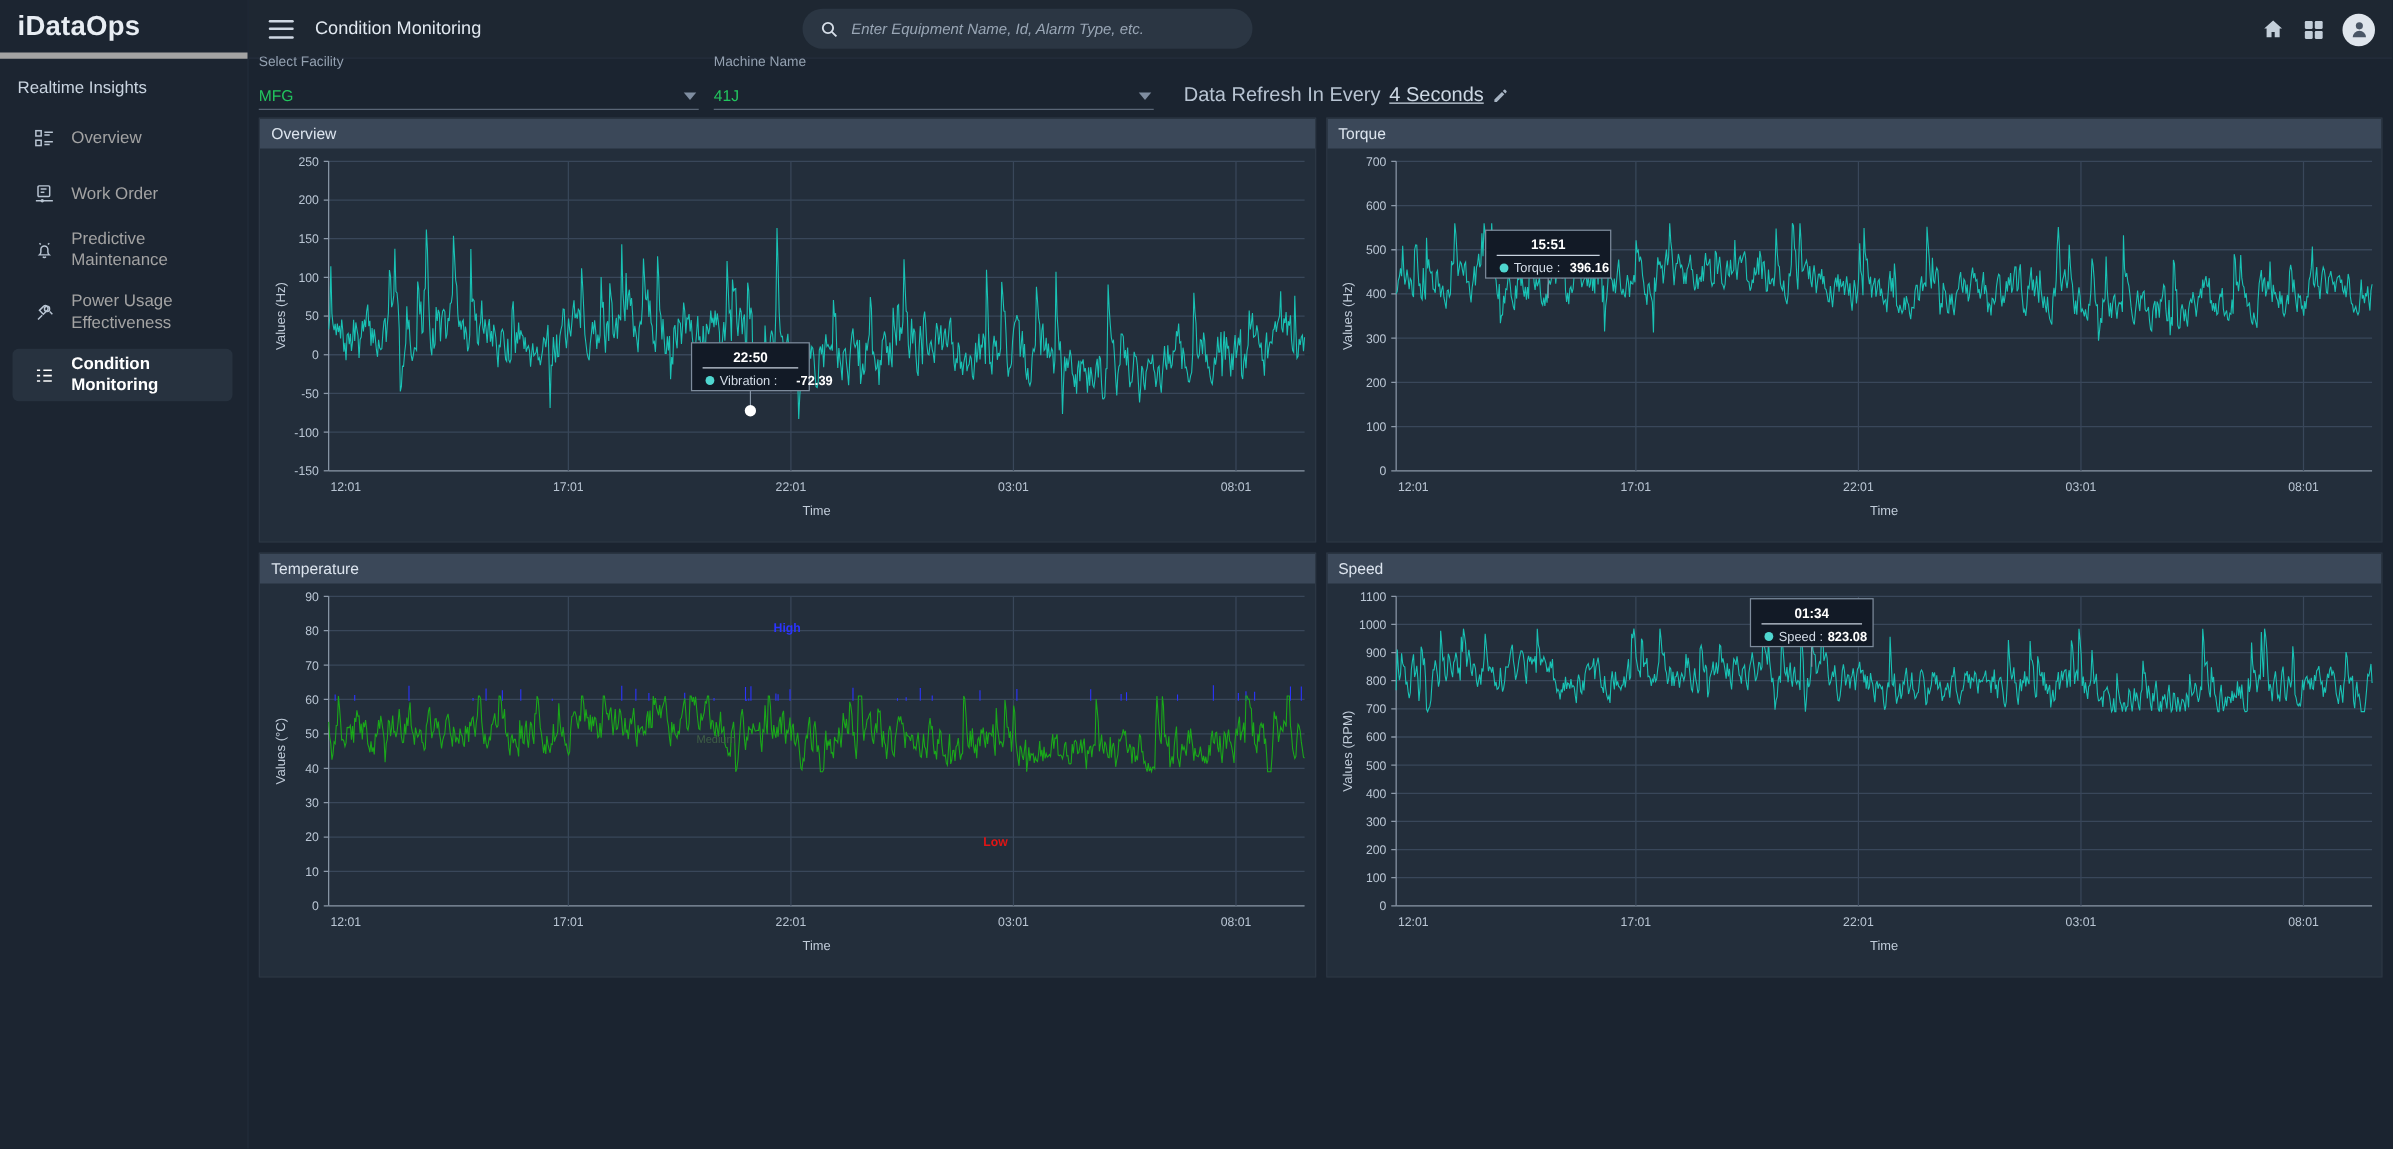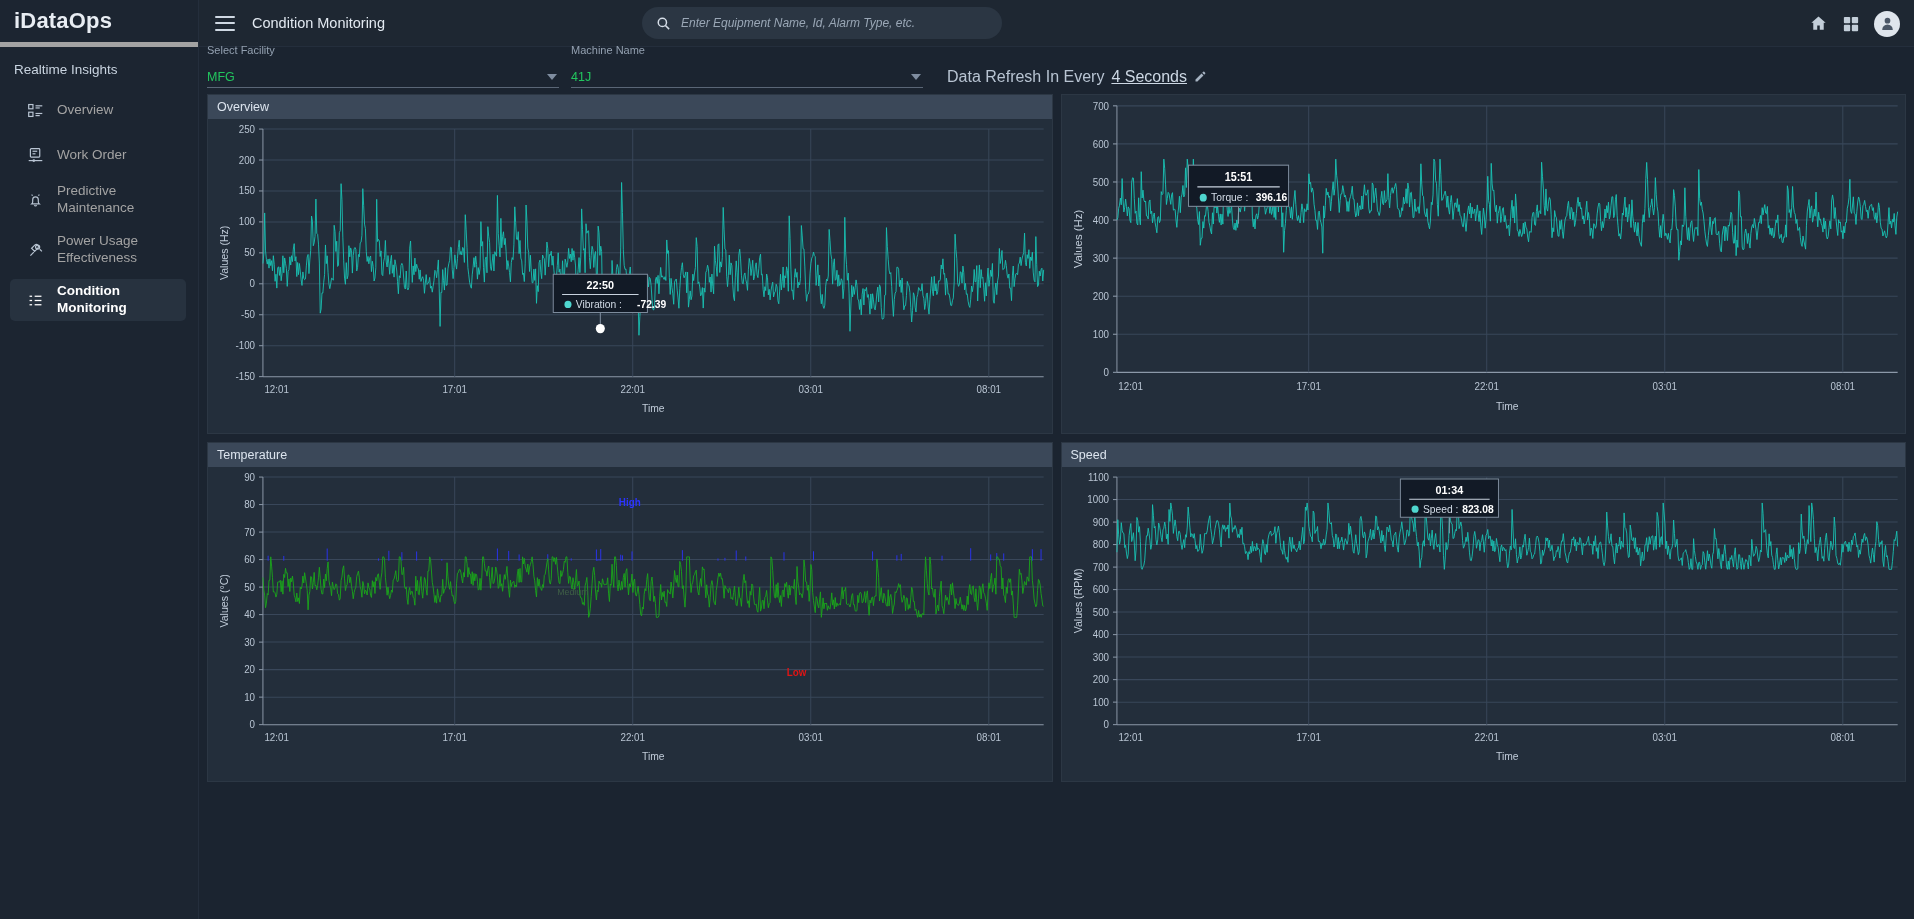--- a/index.html
+++ b/index.html
@@ -406,20 +406,21 @@
                 <circle cx="367" cy="184.26985" r="3.6" fill="#4fd6cf"></circle>
                 <text x="375" y="187.76985" class="tt-label">Vibration : </text>
                 <text x="437.4" y="187.76985" class="tt-val">-72.39</text>
                 <circle cx="400" cy="208.26985" r="4.6" class="marker-dot"></circle>
               </g>
           </svg>
         </div>
       </div>
 
       <div class="panel">
+        <div class="panel-head">Torque</div>
         <div class="panel-body">
           <svg viewBox="0 0 860 312" preserveAspectRatio="none">
             <g id="t-grid">
                 <line x1="56" y1="220.85714285714286" x2="852" y2="220.85714285714286" class="gridline"></line>
                 <line x1="56" y1="185.71428571428572" x2="852" y2="185.71428571428572" class="gridline"></line>
                 <line x1="56" y1="150.57142857142858" x2="852" y2="150.57142857142858" class="gridline"></line>
                 <line x1="56" y1="115.42857142857144" x2="852" y2="115.42857142857144" class="gridline"></line>
                 <line x1="56" y1="80.28571428571428" x2="852" y2="80.28571428571428" class="gridline"></line>
                 <line x1="56" y1="45.14285714285717" x2="852" y2="45.14285714285717" class="gridline"></line>
                 <line x1="56" y1="10" x2="852" y2="10" class="gridline"></line>

